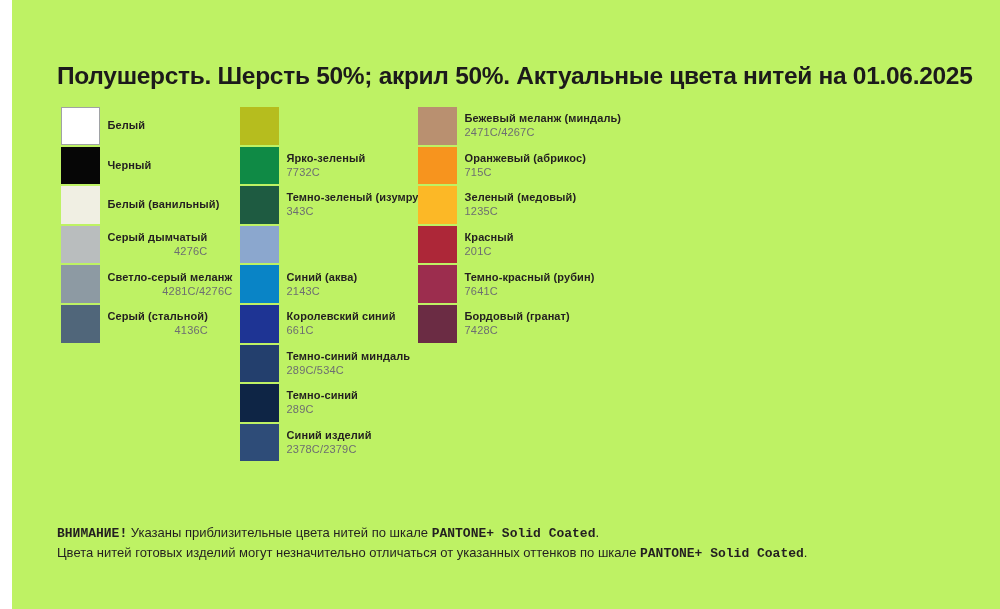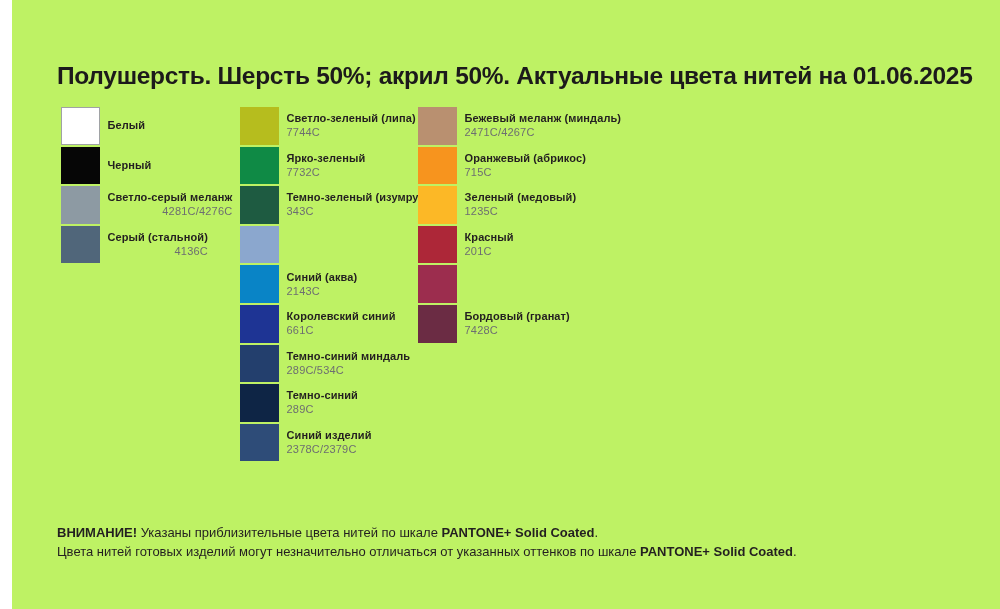--- a/index.html
+++ b/index.html
@@ -35,21 +35,21 @@
     white-space:nowrap;letter-spacing:0.1px;
   }
   .color-code{
     font-size:11px;color:#6d6e71;white-space:nowrap;
     margin-top:1px;letter-spacing:0.2px;
   }
   .footer{
     position:absolute;left:45px;top:524px;
     font-size:13px;color:#231f20;line-height:18.5px;
   }
-  .footer b{font-weight:bold;}
+  .footer b{font-weight:bold;font-family:Liberation Mono, monospace;}
 </style>
 </head>
 <body>
 
 <div class="page">
 
   <h1 class="title">Полушерсть. Шерсть 50%; акрил 50%. Актуальные цвета нитей на 01.06.2025</h1>
 
   <div class="columns">
     <div class="color-column col-0">
@@ -59,41 +59,50 @@
             <div class="color-name">Белый</div>
           </div>
         </div>
         <div class="color-row">
           <div class="swatch" style="background: rgb(6, 6, 6);"></div>
           <div class="color-label">
             <div class="color-name">Черный</div>
           </div>
         </div>
         <div class="color-row">
+          <div class="swatch" style="background: rgb(240, 239, 227);"></div>
+          <div class="color-label">
+            <div class="color-name">Белый (ванильный)</div>
+          </div>
+        </div>
+        <div class="color-row">
+          <div class="swatch" style="background: rgb(185, 189, 190);"></div>
+          <div class="color-label">
+            <div class="color-name">Серый дымчатый</div>
+            <div class="color-code">4276C</div>
+          </div>
+        </div>
+        <div class="color-row">
           <div class="swatch" style="background: rgb(141, 154, 163);"></div>
           <div class="color-label">
             <div class="color-name">Светло-серый меланж</div>
             <div class="color-code">4281C/4276C</div>
           </div>
         </div>
         <div class="color-row">
           <div class="swatch" style="background: rgb(80, 102, 122);"></div>
           <div class="color-label">
             <div class="color-name">Серый (стальной)</div>
             <div class="color-code">4136C</div>
           </div>
         </div>
       </div>
     <div class="color-column col-1">
         <div class="color-row">
           <div class="swatch" style="background: rgb(182, 189, 30);"></div>
-          <div class="color-label">
-            <div class="color-name">Светло-зеленый (липа)</div>
-            <div class="color-code">7744C</div>
-          </div>
         </div>
         <div class="color-row">
           <div class="swatch" style="background: rgb(15, 138, 69);"></div>
           <div class="color-label">
             <div class="color-name">Ярко-зеленый</div>
             <div class="color-code">7732C</div>
           </div>
         </div>
         <div class="color-row">
           <div class="swatch" style="background: rgb(30, 91, 65);"></div>
@@ -165,20 +174,24 @@
         </div>
         <div class="color-row">
           <div class="swatch" style="background: rgb(173, 39, 56);"></div>
           <div class="color-label">
             <div class="color-name">Красный</div>
             <div class="color-code">201C</div>
           </div>
         </div>
         <div class="color-row">
           <div class="swatch" style="background: rgb(156, 45, 78);"></div>
+          <div class="color-label">
+            <div class="color-name">Темно-красный (рубин)</div>
+            <div class="color-code">7641C</div>
+          </div>
         </div>
         <div class="color-row">
           <div class="swatch" style="background: rgb(107, 44, 68);"></div>
           <div class="color-label">
             <div class="color-name">Бордовый (гранат)</div>
             <div class="color-code">7428C</div>
           </div>
         </div>
       </div>
   </div>

